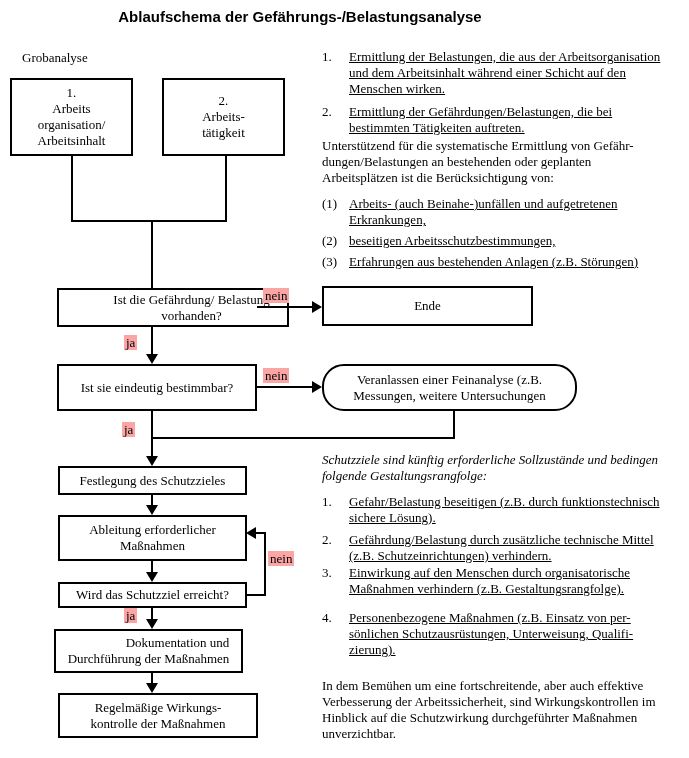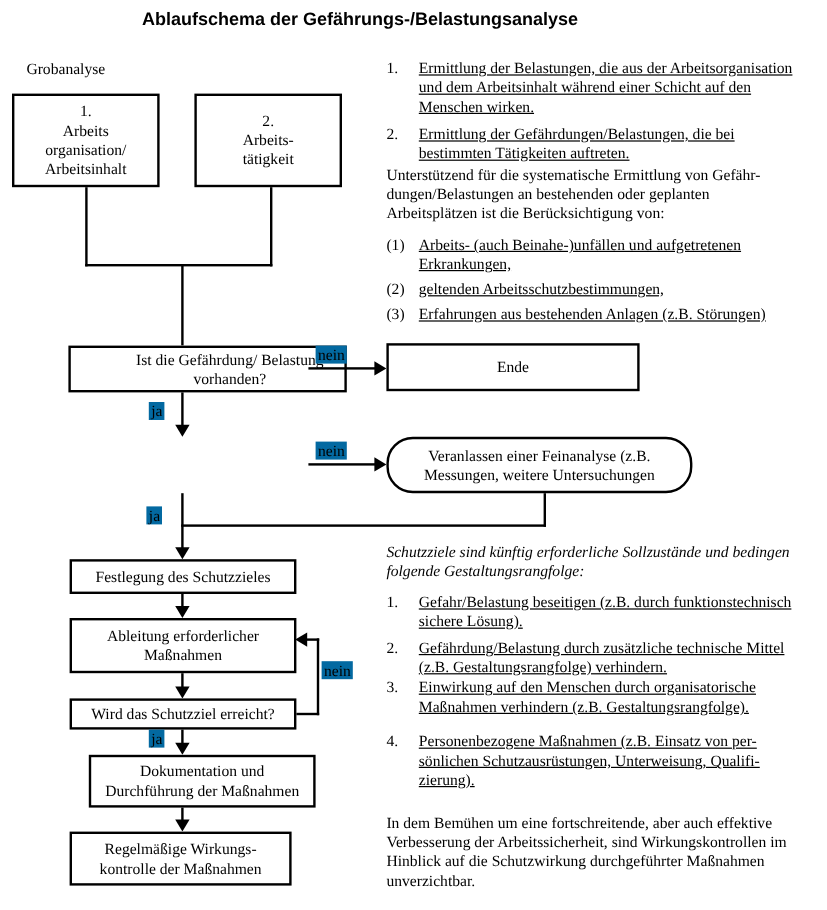--- a/index.html
+++ b/index.html
@@ -25,21 +25,21 @@
   .hline { height:2px; }
   .arrow-down { position:absolute; width:0; height:0;
     border-left:6px solid transparent; border-right:6px solid transparent;
     border-top:10px solid #000; }
   .arrow-right { position:absolute; width:0; height:0;
     border-top:6px solid transparent; border-bottom:6px solid transparent;
     border-left:10px solid #000; }
   .arrow-left { position:absolute; width:0; height:0;
     border-top:6px solid transparent; border-bottom:6px solid transparent;
     border-right:10px solid #000; }
-  .lbl { position:absolute; line-height:15px; background:#0369a1; padding:0 2px; }
+  .lbl { position:absolute; line-height:15px; background:#fca5a5; padding:0 2px; }
   .note { position:absolute; left:322px; width:366px; line-height:16px; white-space:pre-line; }
   .note-item { position:absolute; left:322px; width:366px; display:flex; line-height:16px; }
   .note-num { width:27px; flex:none; }
   .note-text { flex:1; white-space:pre-line;text-decoration:underline; }
 </style>
 </head>
 <body>
 
 <div class="page">
 
@@ -72,20 +72,23 @@
   <div class="arrow-right" style="left:312px; top:301px;"></div>
   <div class="lbl" style="left:263px; top:288px;">nein</div>
   <div class="box" style="left:322px; top:286px; width:211px; height:40px;">
     <span>Ende</span>
   </div>
 
   <div class="vline" style="left:151px; top:327px; height:29px;"></div>
   <div class="arrow-down" style="left:146px; top:354px;"></div>
   <div class="lbl" style="left:124px; top:335px;">ja</div>
 
+  <div class="box" style="left:57px; top:364px; width:200px; height:47px;">
+    <span class="lines">Ist sie eindeutig bestimmbar?</span>
+  </div>
 
   <div class="hline" style="left:257px; top:386px; width:56px;"></div>
   <div class="arrow-right" style="left:312px; top:381px;"></div>
   <div class="lbl" style="left:263px; top:368px;">nein</div>
   <div class="box" style="left:322px; top:364px; width:255px; height:47px;border-radius:22px;">
     <span class="lines">Veranlassen einer Feinanalyse (z.B.
 Messungen, weitere Untersuchungen</span>
   </div>
 
   <div class="vline" style="left:453px; top:411px; height:28px;"></div>
@@ -114,28 +117,28 @@
   <div class="hline" style="left:247px; top:594px; width:19px;"></div>
   <div class="vline" style="left:264px; top:532px; height:64px;"></div>
   <div class="hline" style="left:255px; top:532px; width:11px;"></div>
   <div class="arrow-left" style="left:246px; top:527px;"></div>
   <div class="lbl" style="left:268px; top:551px;">nein</div>
 
   <div class="vline" style="left:151px; top:608px; height:13px;"></div>
   <div class="arrow-down" style="left:146px; top:619px;"></div>
   <div class="lbl" style="left:124px; top:608px;">ja</div>
 
-  <div class="box" style="left:74px; top:629px; width:189px; height:44px;">
+  <div class="box" style="left:54px; top:629px; width:189px; height:44px;text-align:right;">
     <span class="lines">Dokumentation und
 Durchführung der Maßnahmen</span>
   </div>
   <div class="vline" style="left:151px; top:673px; height:12px;"></div>
   <div class="arrow-down" style="left:146px; top:683px;"></div>
 
-  <div class="box" style="left:58px; top:693px; width:185px; height:45px;">
+  <div class="box" style="left:58px; top:693px; width:200px; height:45px;">
     <span class="lines">Regelmäßige Wirkungs-
 kontrolle der Maßnahmen</span>
   </div>
 
   <div class="note-item" style="top:49px;">
     <span class="note-num">1.</span>
     <div class="note-text">Ermittlung der Belastungen, die aus der Arbeitsorganisation
 und dem Arbeitsinhalt während einer Schicht auf den
 Menschen wirken.</div>
   </div>
@@ -147,38 +150,38 @@
   <div class="note" style="top:138px;">Unterstützend für die systematische Ermittlung von Gefähr-
 dungen/Belastungen an bestehenden oder geplanten
 Arbeitsplätzen ist die Berücksichtigung von:</div>
   <div class="note-item" style="top:196px;">
     <span class="note-num">(1)</span>
     <div class="note-text">Arbeits- (auch Beinahe-)unfällen und aufgetretenen
 Erkrankungen,</div>
   </div>
   <div class="note-item" style="top:233px;">
     <span class="note-num">(2)</span>
-    <div class="note-text">geltenden Arbeitsschutzbestimmungen,</div>
+    <div class="note-text">beseitigen Arbeitsschutzbestimmungen,</div>
   </div>
   <div class="note-item" style="top:254px;">
     <span class="note-num">(3)</span>
     <div class="note-text">Erfahrungen aus bestehenden Anlagen (z.B. Störungen)</div>
   </div>
 
   <div class="note" style="top:452px;font-style:italic;">Schutzziele sind künftig erforderliche Sollzustände und bedingen
 folgende Gestaltungsrangfolge:</div>
   <div class="note-item" style="top:494px;">
     <span class="note-num">1.</span>
     <div class="note-text">Gefahr/Belastung beseitigen (z.B. durch funktionstechnisch
 sichere Lösung).</div>
   </div>
   <div class="note-item" style="top:532px;">
     <span class="note-num">2.</span>
     <div class="note-text">Gefährdung/Belastung durch zusätzliche technische Mittel
-(z.B. Gestaltungsrangfolge) verhindern.</div>
+(z.B. Schutzeinrichtungen) verhindern.</div>
   </div>
   <div class="note-item" style="top:565px;">
     <span class="note-num">3.</span>
     <div class="note-text">Einwirkung auf den Menschen durch organisatorische
 Maßnahmen verhindern (z.B. Gestaltungsrangfolge).</div>
   </div>
   <div class="note-item" style="top:610px;">
     <span class="note-num">4.</span>
     <div class="note-text">Personenbezogene Maßnahmen (z.B. Einsatz von per-
 sönlichen Schutzausrüstungen, Unterweisung, Qualifi-

